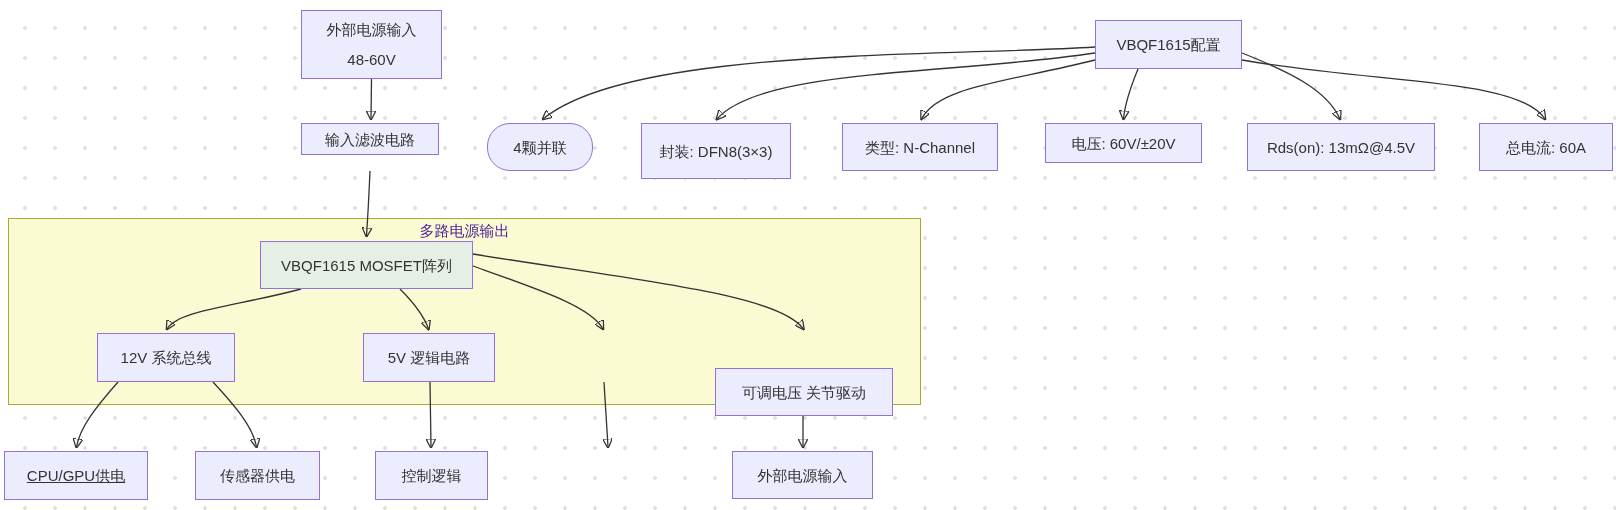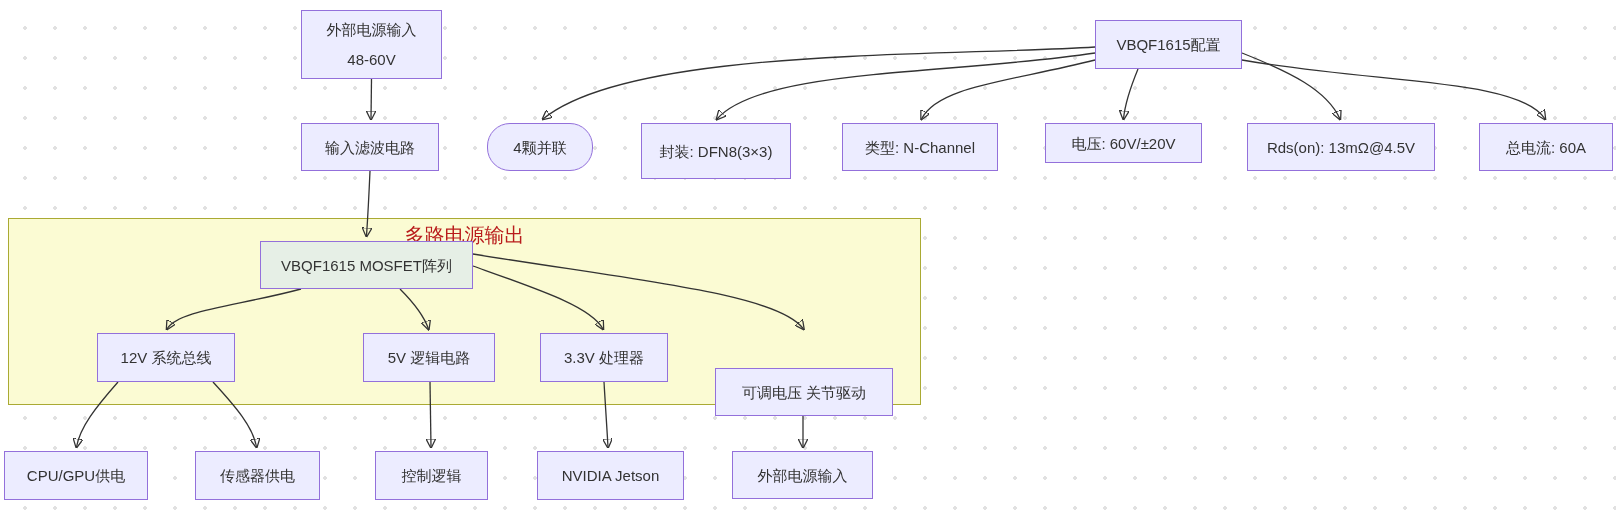--- a/index.html
+++ b/index.html
@@ -19,22 +19,22 @@
   .cluster{
     position:absolute;
     background:#fbfbd3;
     border:1px solid #aaaa33;
     box-sizing:border-box;
   }
   .cluster-label{
     width:100%;
     text-align:center;
     padding-top:3px;
-    font-size:20px;
-    color:#b91c1c;
+    font-size:15px;
+    color:#4c1d95;
   }
   .edges{
     position:absolute;left:0;top:0;width:1616px;height:510px;
     pointer-events:none;
   }
   .edges path{
     fill:none;stroke:#333333;stroke-width:1.3px;
   }
   .node{
     position:absolute;
@@ -83,21 +83,21 @@
     <path d="M430 382 L431 447" marker-end="url(#arrow)"></path>
     <path d="M604 382 L608 447" marker-end="url(#arrow)"></path>
     <path d="M803 382 L803 447" marker-end="url(#arrow)"></path>
   </svg>
 
   <div class="node" style="left:301px;top:10px;width:141px;height:69px;gap:7px;">
     <div>外部电源输入</div>
     <div>48-60V</div>
   </div>
 
-  <div class="node" style="left:301px;top:123px;width:138px;height:48px;text-align:center;">
+  <div class="node" style="left:301px;top:123px;width:138px;height:32px;text-align:center;">
     <span>输入滤波电路</span>
   </div>
 
   <div class="node" style="left:1095px;top:20px;width:147px;height:49px;">
     <span>VBQF1615配置</span>
   </div>
 
   <div class="node" style="left:487px;top:123px;width:106px;height:48px;border-radius:23px;">
     <span>4颗并联</span>
   </div>
@@ -127,41 +127,35 @@
   </div>
 
   <div class="node" style="left:97px;top:333px;width:138px;height:49px;">
     <span>12V 系统总线</span>
   </div>
 
   <div class="node" style="left:363px;top:333px;width:132px;height:49px;">
     <span>5V 逻辑电路</span>
   </div>
 
-  <div class="node" style="left:540px;top:333px;width:128px;height:49px;">
-    <span>3.3V 处理器</span>
-  </div>
 
   <div class="node" style="left:715px;top:334px;width:178px;height:48px;margin-top:34px;">
     <span>可调电压 关节驱动</span>
   </div>
 
-  <div class="node" style="left:4px;top:451px;width:144px;height:49px;">
+  <div class="node" style="left:4px;top:451px;width:144px;height:49px;text-decoration:underline;">
     <span>CPU/GPU供电</span>
   </div>
 
   <div class="node" style="left:195px;top:451px;width:125px;height:49px;">
     <span>传感器供电</span>
   </div>
 
   <div class="node" style="left:375px;top:451px;width:113px;height:49px;">
     <span>控制逻辑</span>
   </div>
 
-  <div class="node" style="left:537px;top:451px;width:147px;height:49px;">
-    <span>NVIDIA Jetson</span>
-  </div>
 
   <div class="node" style="left:732px;top:451px;width:141px;height:48px;">
     <span>外部电源输入</span>
   </div>
 
 </div>
 
 </body></html>

